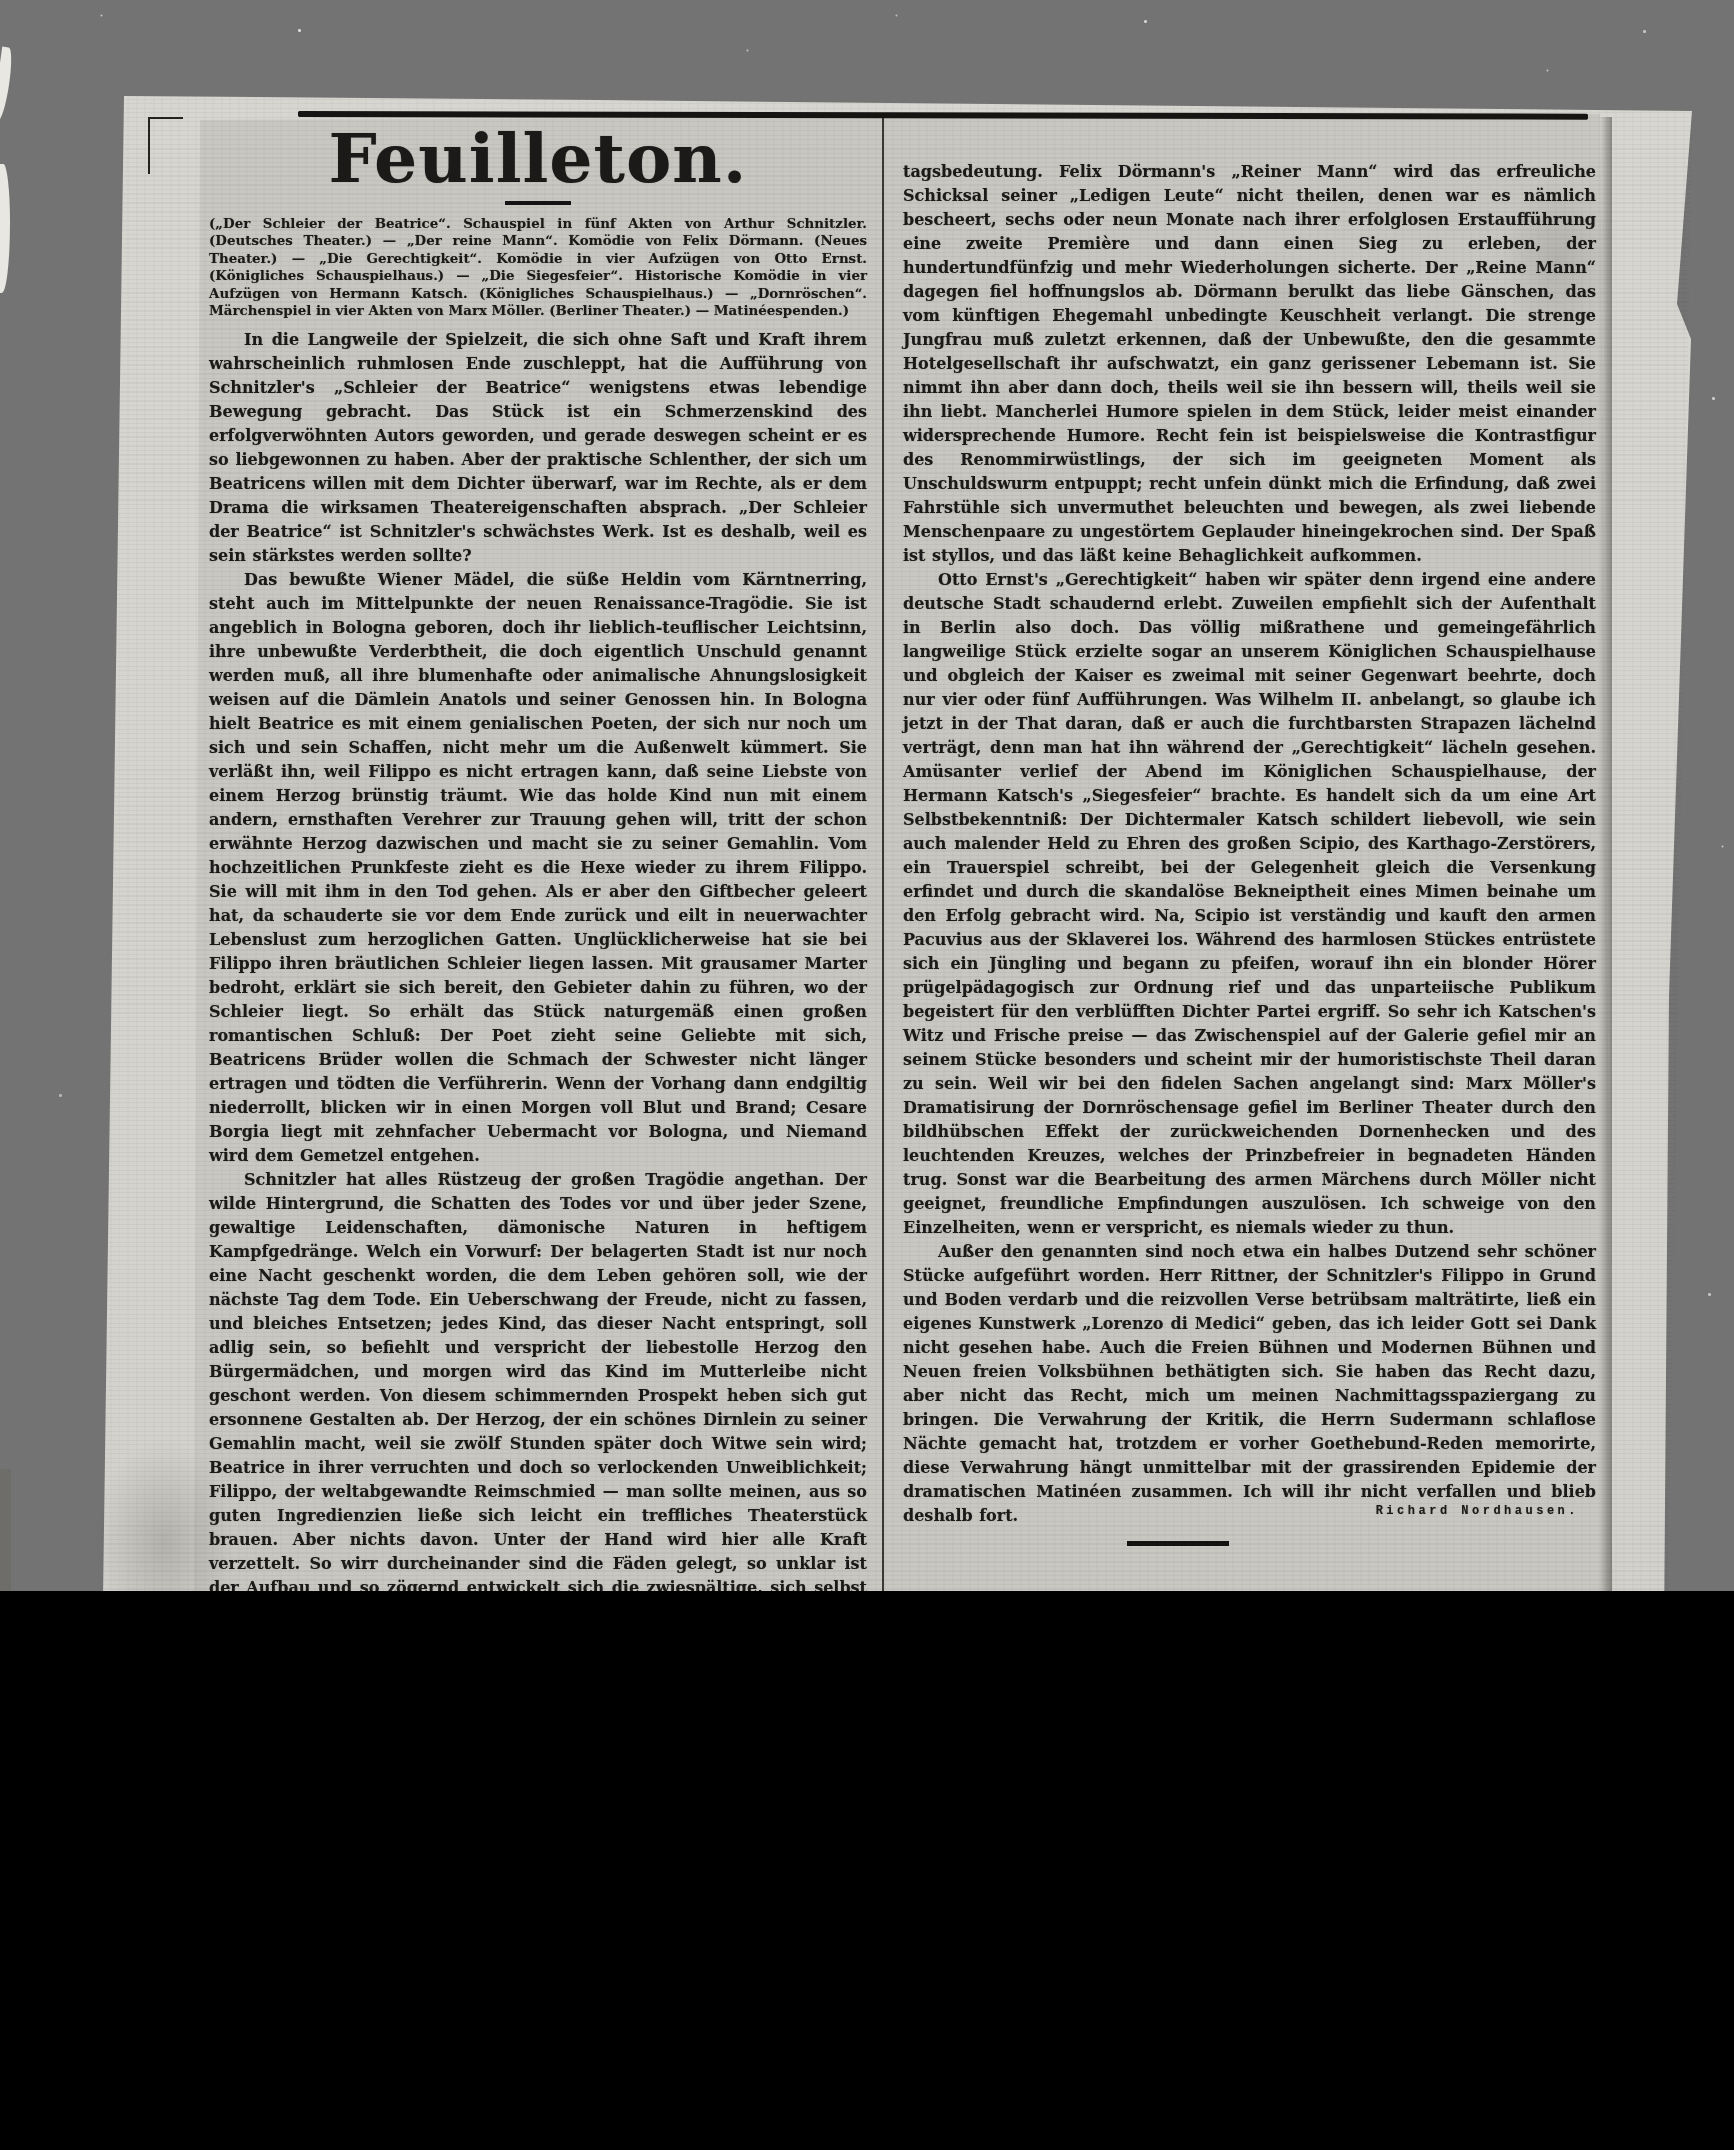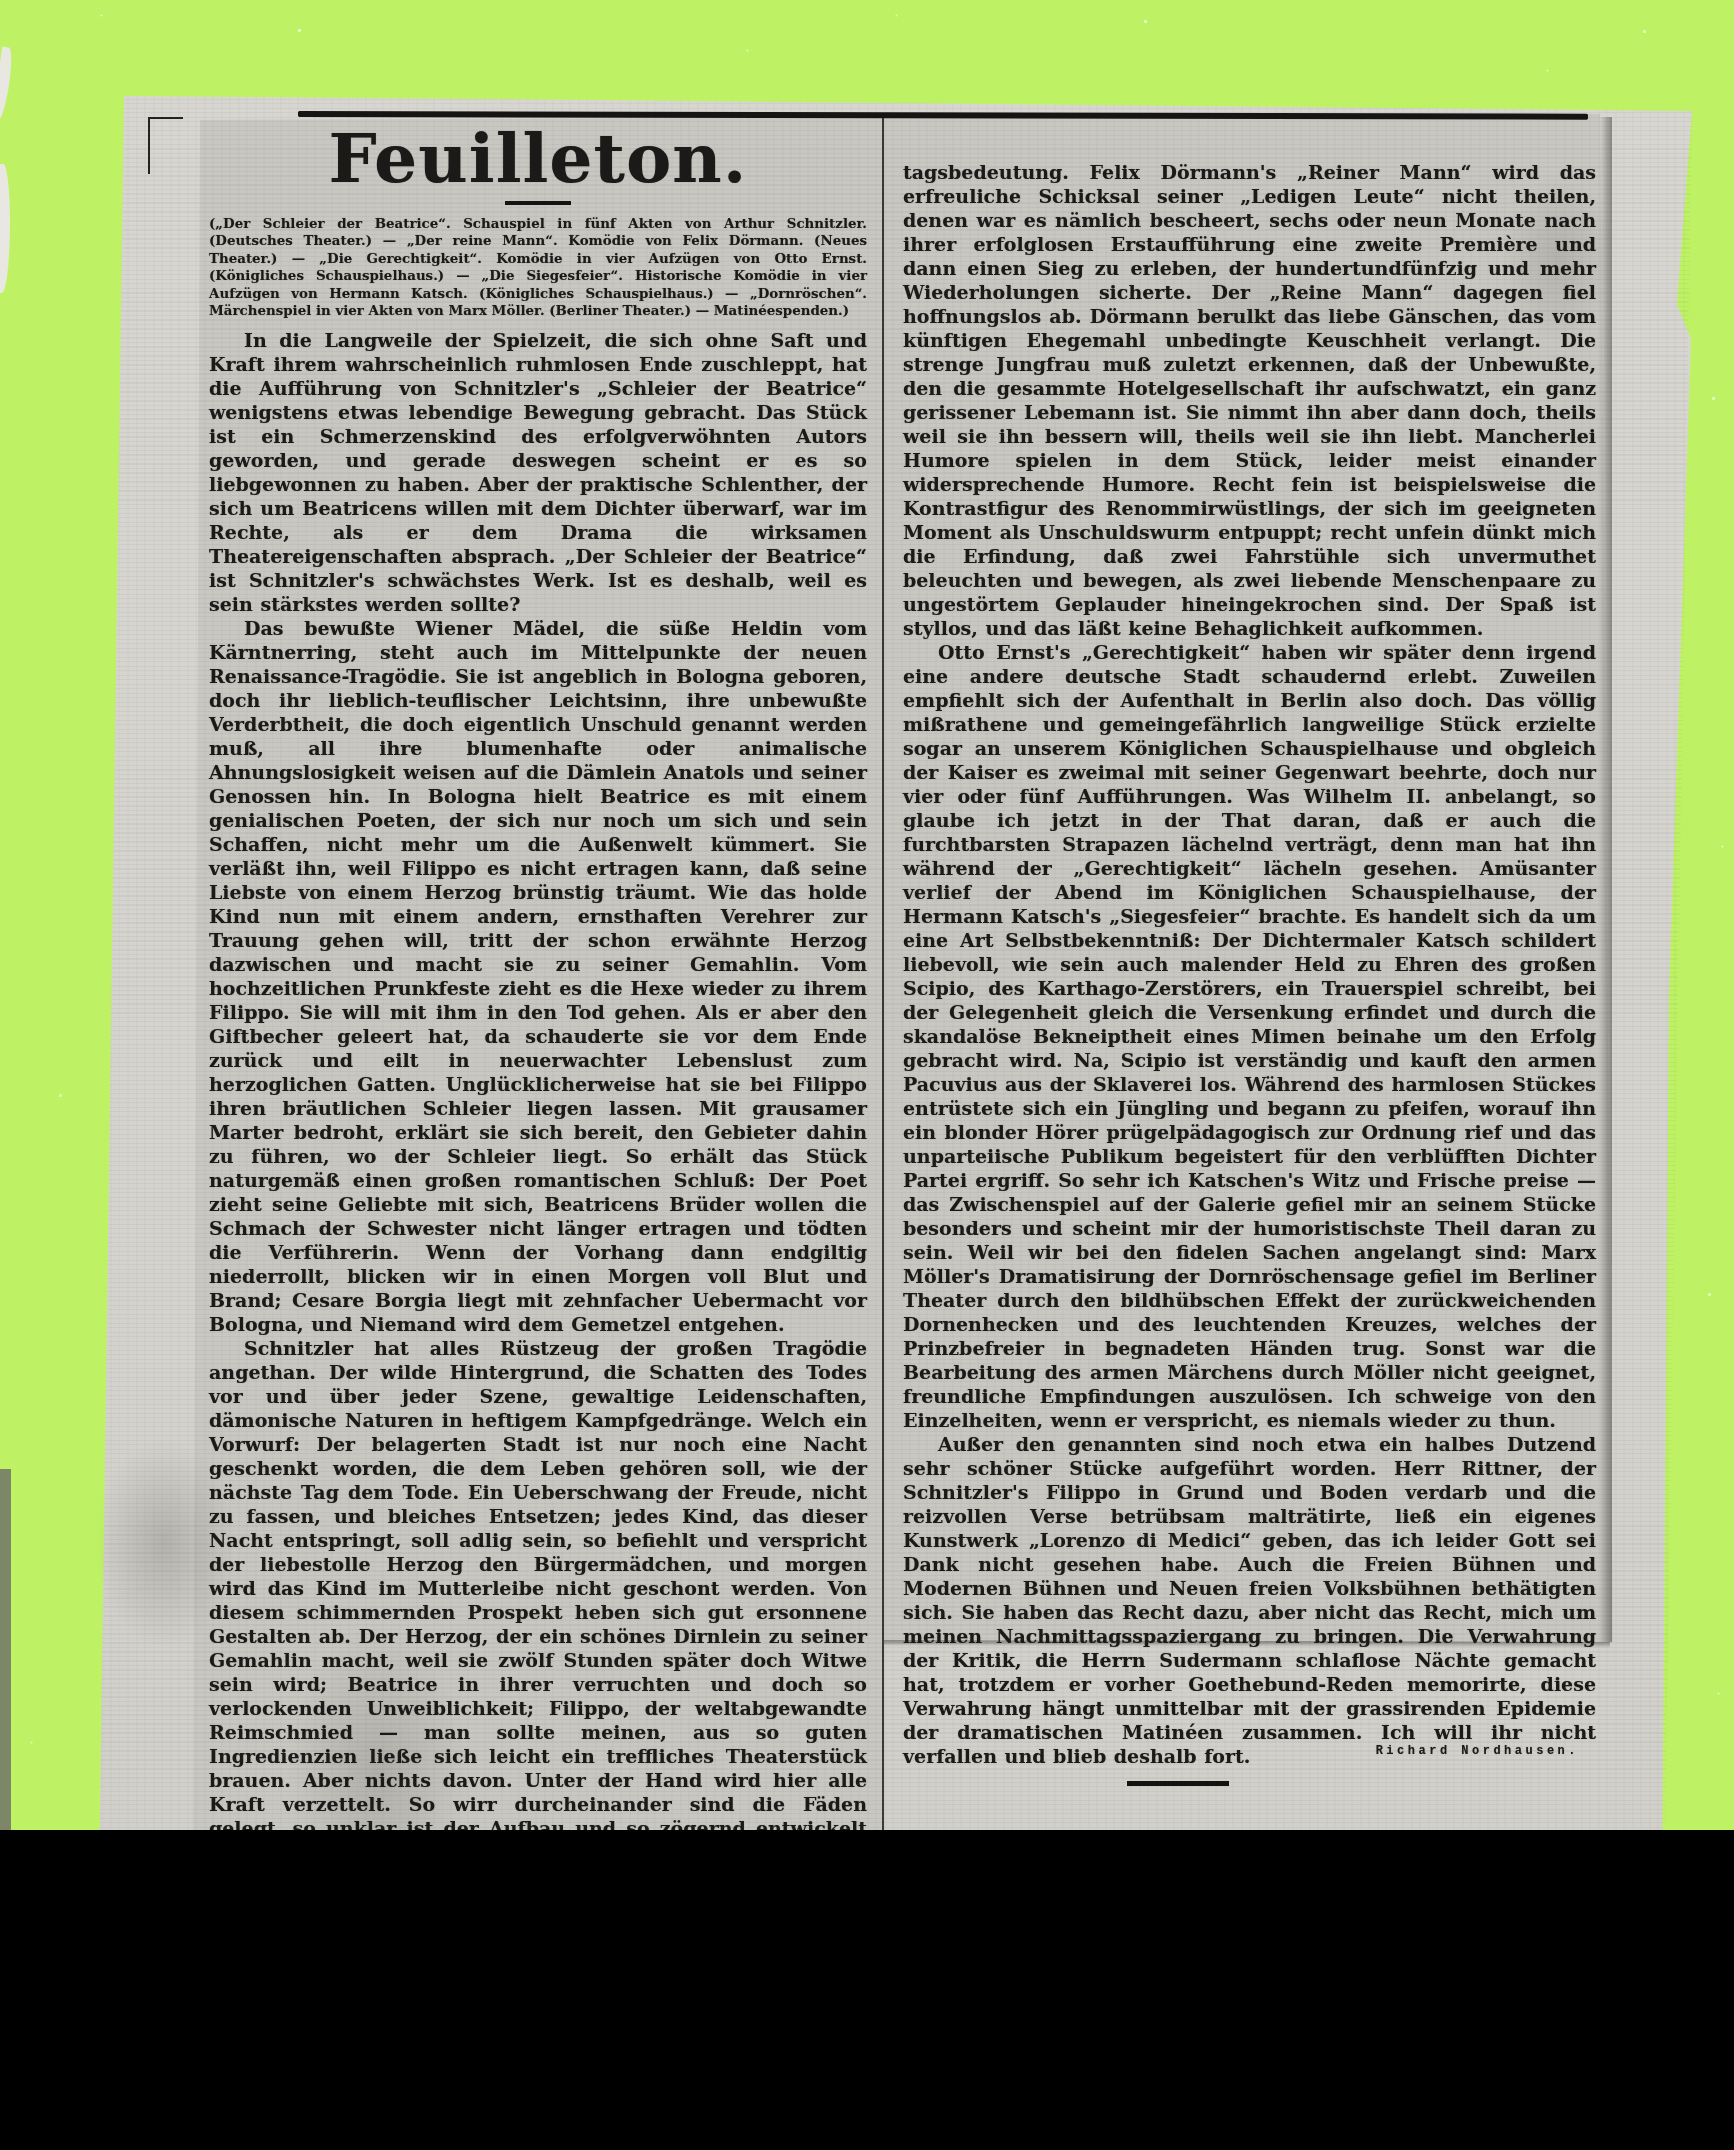--- a/index.html
+++ b/index.html
@@ -1,16 +1,16 @@
 <!DOCTYPE html>
 <html style="font-size:8px"><head>
 <meta charset="utf-8">
 <style>
   html,body{margin:0;padding:0;background:#000;}
-  .scan{position:relative;width:1734px;height:1830px;background:#bef264;overflow:hidden;
+  .scan{position:relative;width:1734px;height:1591px;background:#737373;overflow:hidden;
         font-family:"DejaVu Serif","Liberation Serif",serif;}
   
   .speckles{position:absolute;left:0;top:0;width:1px;height:1px;background:transparent;border-radius:50%;
     box-shadow:299px 30px 0 1px rgba(255,255,255,.75),747px 50px 0 0.5px rgba(255,255,255,.6),
     1145px 21px 0 1px rgba(255,255,255,.7),1547px 70px 0 0.5px rgba(255,255,255,.6),
     1713px 398px 0 1px rgba(255,255,255,.65),1722px 846px 0 0.5px rgba(255,255,255,.6),
     1709px 1294px 0 1px rgba(255,255,255,.6),1718px 1693px 0 0.5px rgba(255,255,255,.65),
     101px 15px 0 0.5px rgba(255,255,255,.6),60px 1095px 0 1px rgba(255,255,255,.5),
     31px 1742px 0 0.5px rgba(255,255,255,.6),200px 2141px 0 1px rgba(255,255,255,.6),
     597px 2139px 0 0.5px rgba(255,255,255,.6),997px 2144px 0 1px rgba(255,255,255,.55),
@@ -63,21 +63,21 @@
     border-radius:60%;transform:rotate(-4deg);opacity:.9;}
 
   
   .col{position:absolute;color:#1b1a18;text-shadow:0 0 1px rgba(25,24,20,.38);}
   .col-left{left:209px;top:123px;width:658px;}
   .col-right{left:903px;top:160px;width:693px;}
   .rubric{font-size:68px;font-weight:bold;text-align:center;line-height:1.05;margin:0;letter-spacing:1px;}
   .title-dash{width:66px;height:3.5px;background:#141414;margin:7px auto 10px auto;}
   .art-title{font-size:28px;font-weight:bold;text-align:center;line-height:1.1;margin:0 0 13px 0;}
   .lede{font-size:13.4px;line-height:17.4px;font-weight:bold;text-align:justify;margin:0 0 9px 0;}
-  .bodytext p{font-size:19px;line-height:24px;font-weight:bold;text-align:justify;
+  .bodytext p{font-size:16px;line-height:24px;font-weight:bold;text-align:justify;
     text-indent:35px;margin:0;word-spacing:1px;}
   .col-right .bodytext p.cont{text-indent:0;}
   .signature{font-size:12px;font-weight:bold;text-align:right;letter-spacing:3.5px;
     padding-right:17px;margin-top:-24px;font-family:Liberation Mono, monospace;}
   .end-rule{width:102px;height:4.5px;background:#131210;margin:23px 0 0 224px;}
 </style>
 </head>
 <body>
 
 <div class="scan">

